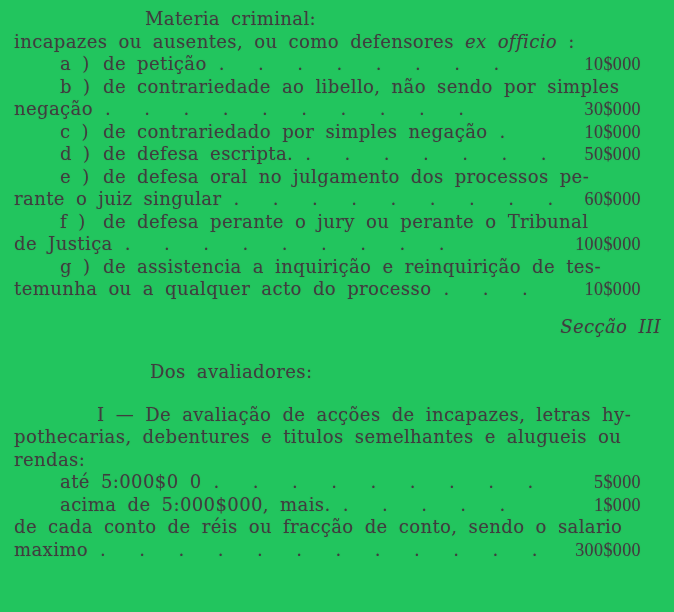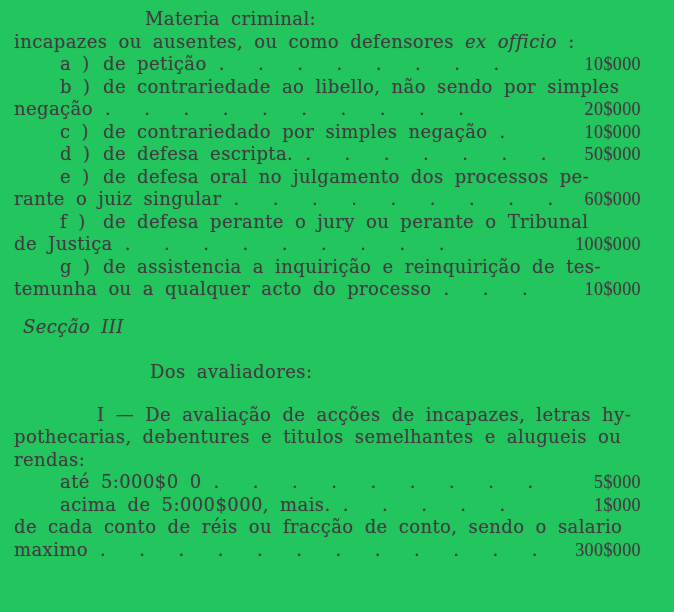--- a/index.html
+++ b/index.html
@@ -20,21 +20,21 @@
   .line{white-space:nowrap;}
   .row{display:flex;align-items:baseline;white-space:nowrap;}
   .ind{padding-left:46px;}
   .letter{flex:0 0 43px;}
   .txt{flex:0 0 auto;}
   .dots{flex:1 1 auto;overflow:hidden;white-space:nowrap;padding-left:12px;word-spacing:27px;}
   .amt{flex:0 0 auto;margin-left:10px;min-width:62px;text-align:right;font-family:Liberation Serif, serif;}
   .h1{margin-left:131px;}
   .mt-intro{margin-top:27px;}
   .first-indent{text-indent:83px;}
-  .section{margin-top:15px;text-align:left;font-style:italic;position:relative;left:9px;}
+  .section{margin-top:15px;text-align:right;font-style:italic;position:relative;left:20px;}
   .h2{margin-top:23px;margin-left:136px;}
   .mt-aval{margin-top:20px;}
   .it{font-style:italic;}
 </style>
 </head>
 <body>
 
 <div class="page">
 
   <div class="line h1">Materia criminal:</div>
@@ -53,21 +53,21 @@
   </div>
 
   <div>
     <div class="row ind">
       <span class="letter">b )</span>
       <span class="txt">de contrariedade ao libello, não sendo por simples</span>
     </div>
     <div class="row">
       <span class="txt">negação</span>
       <span class="dots">. . . . . . . . . .</span>
-      <span class="amt">20$000</span>
+      <span class="amt">30$000</span>
     </div>
   </div>
 
   <div>
     <div class="row ind">
       <span class="letter">c )</span>
       <span class="txt">de contrariedado por simples negação</span>
       <span class="dots">.</span>
       <span class="amt">10$000</span>
     </div>

